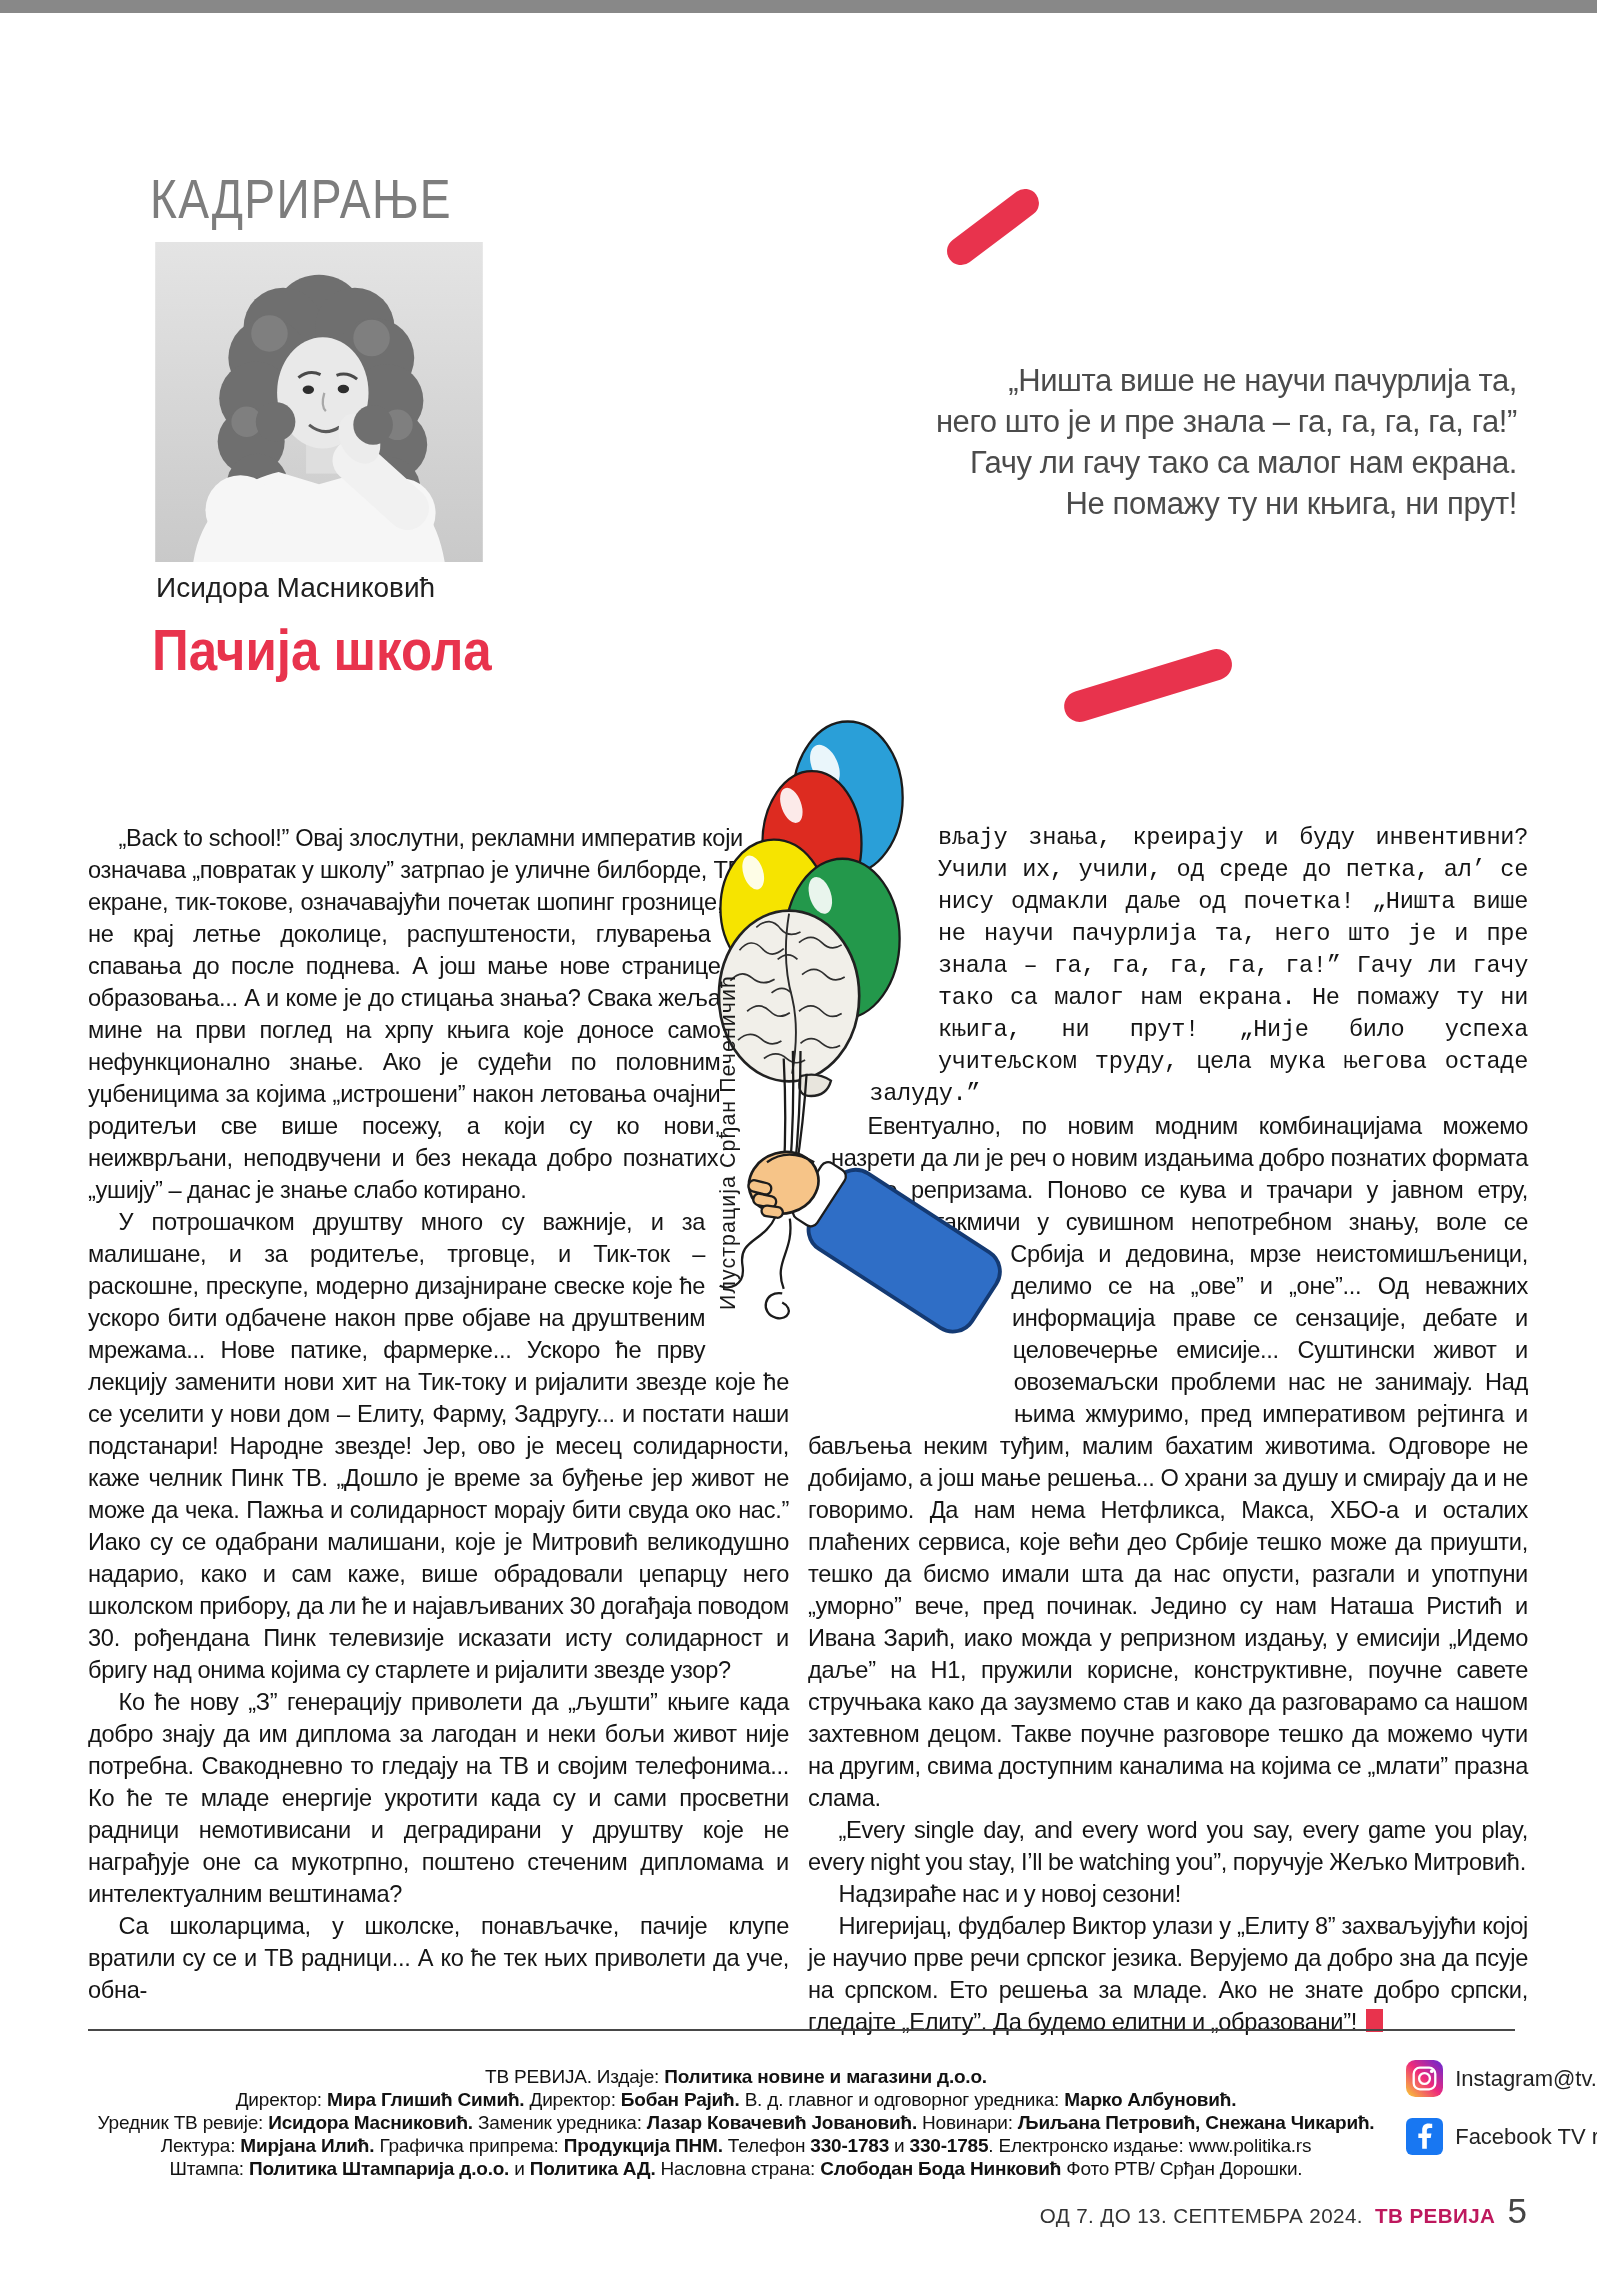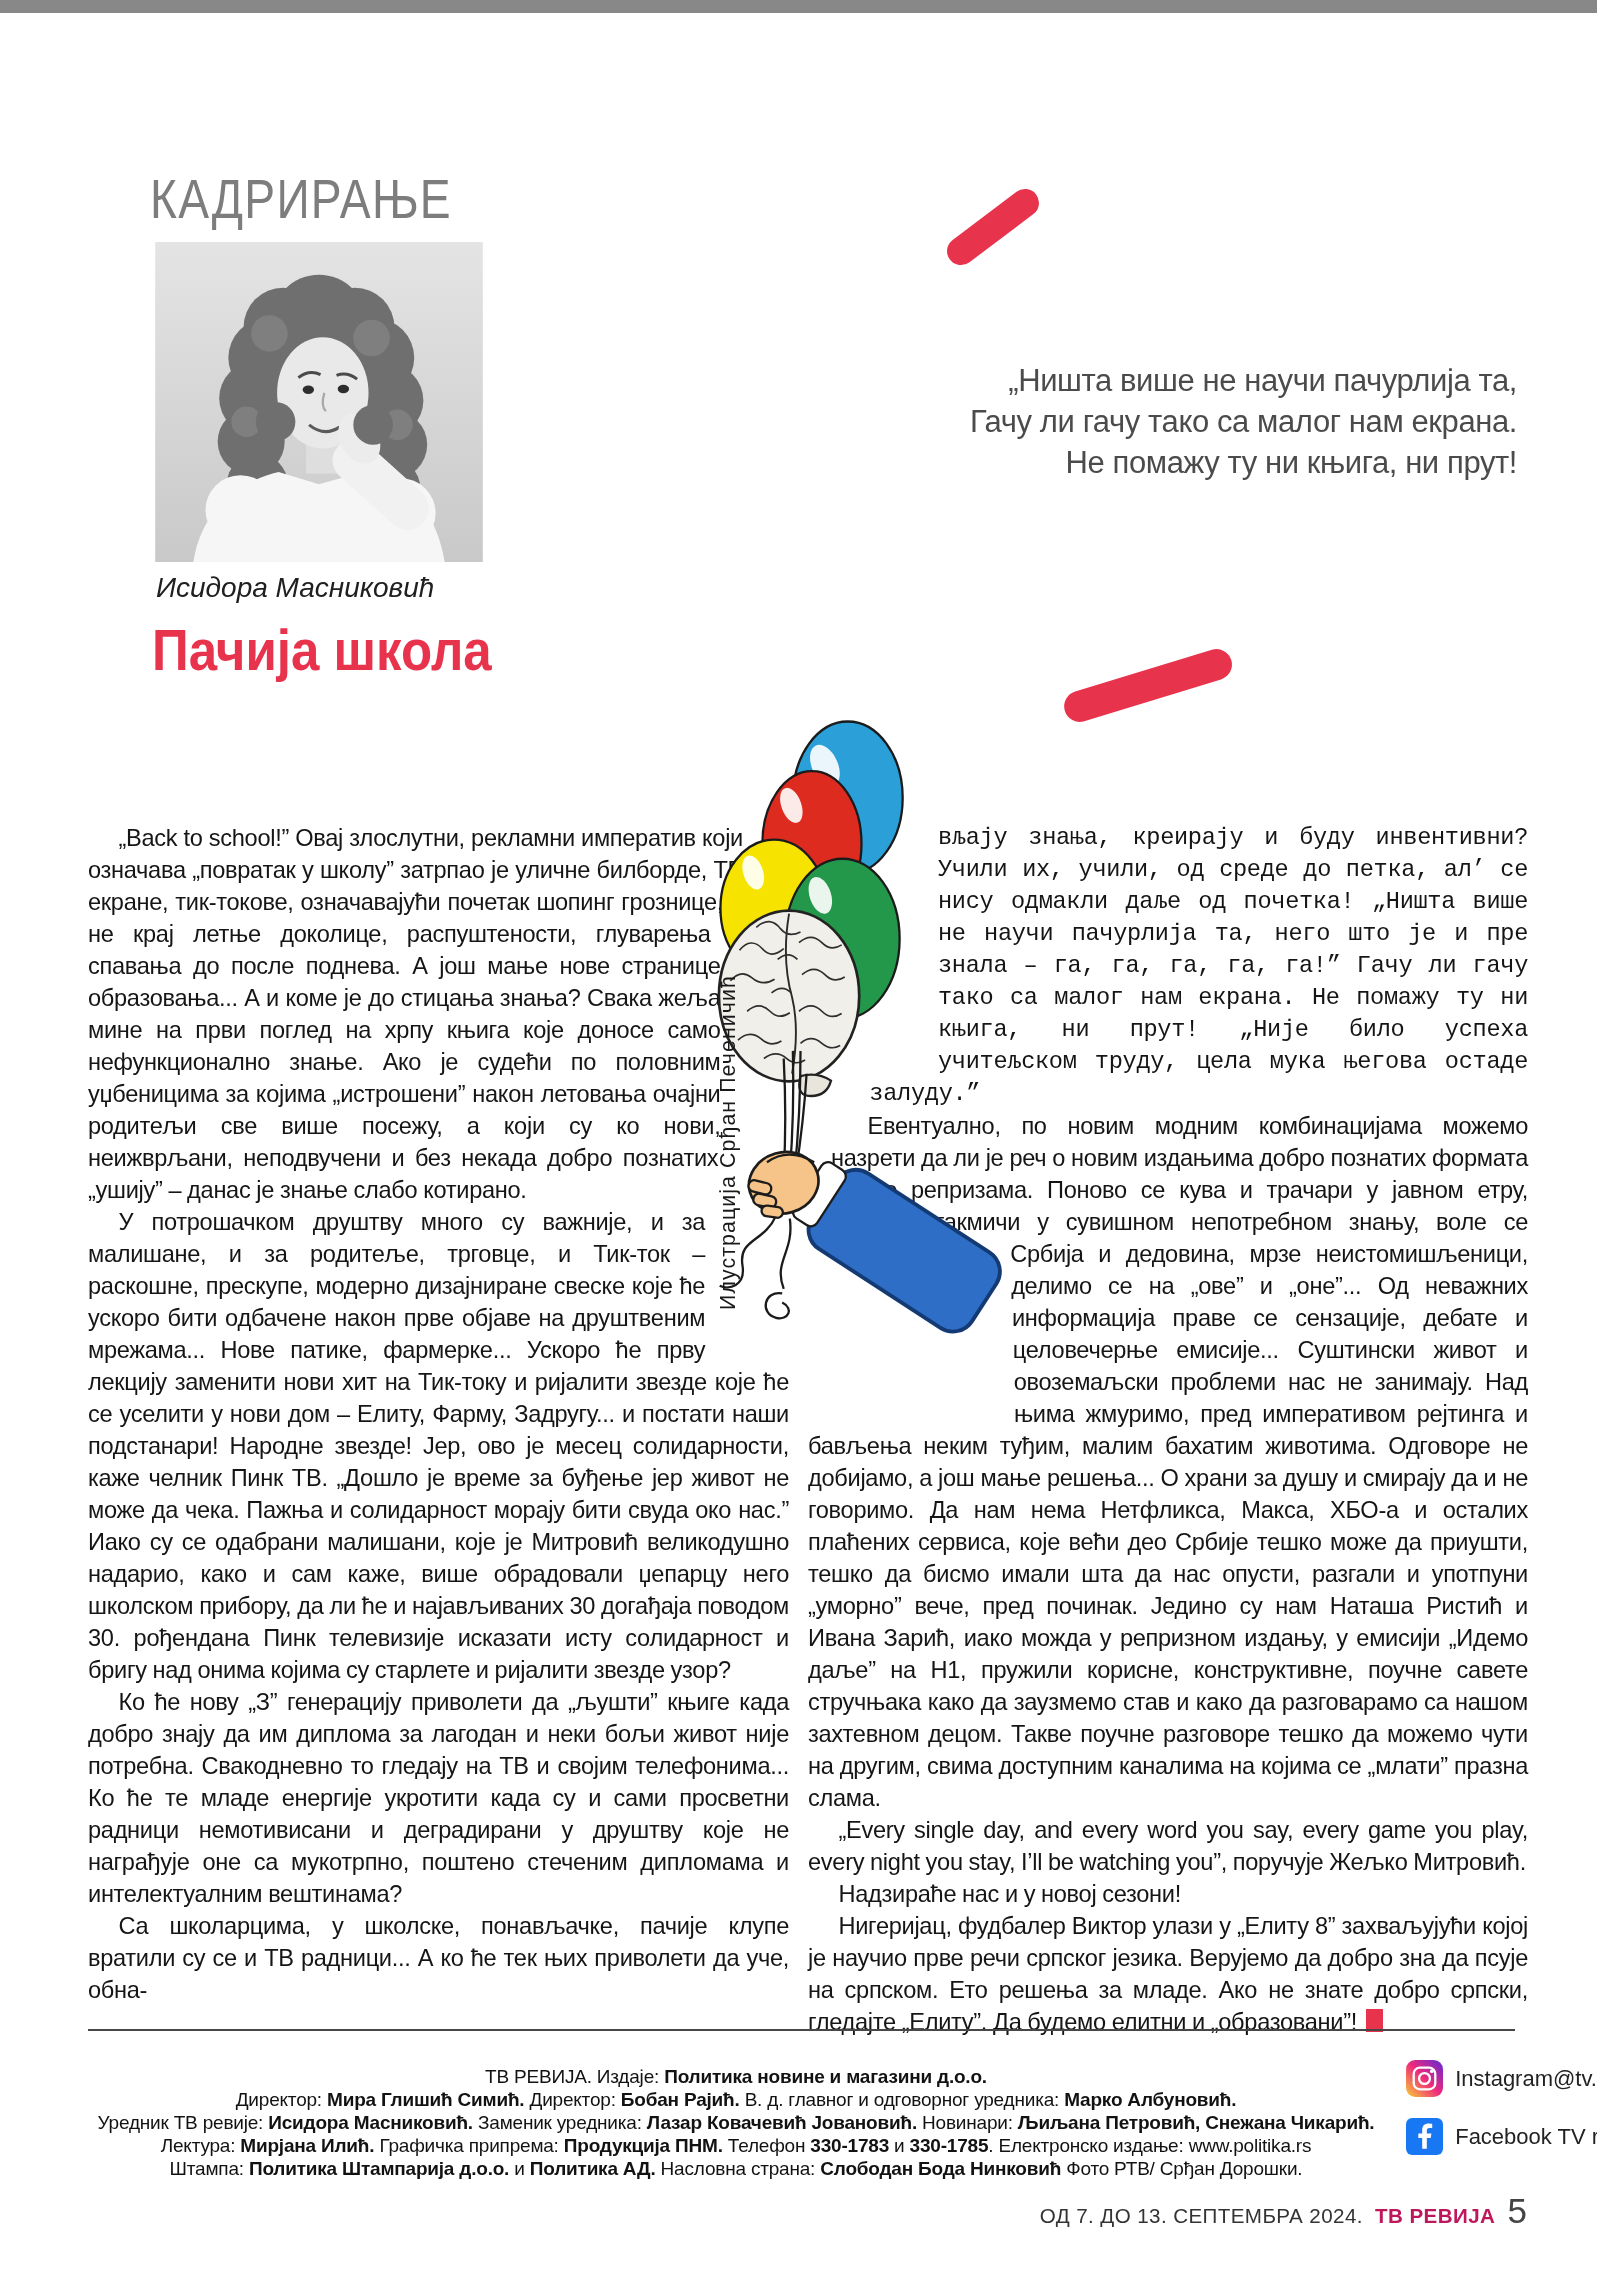--- a/index.html
+++ b/index.html
@@ -2,21 +2,21 @@
 <html style="font-size:12.2px"><head>
 <meta charset="utf-8">
 <style>
   html,body{margin:0;padding:0;background:#888;}
   .page{position:relative;width:1597px;height:2295px;background:#ffffff;overflow:hidden;
         font-family:"Liberation Sans",sans-serif;color:#1c1c1c;margin:13px auto;}
   .kicker{position:absolute;left:150px;top:159px;font-size:55px;line-height:1;color:#7d7d7d;
           letter-spacing:1.5px;transform:scaleX(.84);transform-origin:left top;}
   .photo{position:absolute;left:155px;top:229px;width:328px;height:320px;}
   .photo svg{display:block;}
-  .photo-caption{position:absolute;left:156px;top:559px;font-size:28px;font-style:italic;color:#202020;}
+  .photo-caption{position:absolute;left:156px;top:559px;font-size:28px;color:#202020;}
   .headline{position:absolute;left:152px;top:608px;font-size:58px;line-height:1;font-weight:bold;color:#e8334d;
             transform:scaleX(.88);transform-origin:left top;}
   .slash{position:absolute;background:#e8334d;border-radius:761px;}
   .slash.s1{left:939px;top:200px;width:108px;height:28px;transform:rotate(-37deg);}
   .slash.s2{left:1061px;top:657px;width:174px;height:30.5px;transform:rotate(-17deg);}
   .pullquote{position:absolute;left:823px;top:347px;width:694px;text-align:right;
              font-size:31px;line-height:41px;color:#4b4b4b;letter-spacing:-0.4px;}
   .col{position:absolute;top:809px;font-size:23.6px;line-height:32px;text-align:justify;
        color:#151515;letter-spacing:-0.3px;word-spacing:-0.4px;}
   .col p{margin:0;text-indent:30.5px;}
@@ -103,20 +103,21 @@
   </div>
   <div class="photo-caption">Исидора Масниковић</div>
 
   <div class="headline">Пачија школа</div>
 
   <div class="slash s1"></div>
   <div class="slash s2"></div>
 
   <div class="pullquote">
       <div>„Ништа више не научи пачурлија та,</div>
+      <div>него што је и пре знала – га, га, га, га, га!”</div>
       <div>Гачу ли гачу тако са малог нам екрана.</div>
       <div>Не помажу ту ни књига, ни прут!</div>
     </div>
 
   <div class="col left">
     <div class="wrapL"></div>
   <p>„Back to school!” Овај злослутни, рекламни императив који означава „повратак у школу” затрпао је уличне билборде, ТВ екране, тик-токове, означавајући почетак шопинг грознице, а не крај летње доколице, распуштености, глуварења и спавања до после поднева. А још мање нове странице образовања... А и коме је до стицања знања? Свака жеља мине на први поглед на хрпу књига које доносе само нефункционално знање. Ако је судећи по половним уџбеницима за којима „истрошени” након летовања очајни родитељи све више посежу, а који су ко нови, неижврљани, неподвучени и без некада добро познатих „ушију” – данас је знање слабо котирано.</p>
       <p>У потрошачком друштву много су важније, и за малишане, и за родитеље, трговце, и Тик-ток – раскошне, прескупе, модерно дизајниране свеске које ће ускоро бити одбачене након прве објаве на друштвеним мрежама... Нове патике, фармерке... Ускоро ће прву лекцију заменити нови хит на Тик-току и ријалити звезде које ће се уселити у нови дом – Елиту, Фарму, Задругу... и постати наши подстанари! Народне звезде! Јер, ово је месец солидарности, каже челник Пинк ТВ. „Дошло је време за буђење јер живот не може да чека. Пажња и солидарност морају бити свуда око нас.” Иако су се одабрани малишани, које је Митровић великодушно надарио, како и сам каже, више обрадовали џепарцу него школском прибору, да ли ће и најављиваних 30 догађаја поводом 30. рођендана Пинк телевизије исказати исту солидарност и бригу над онима којима су старлете и ријалити звезде узор?</p>
       <p>Ко ће нову „З” генерацију приволети да „љушти” књиге када добро знају да им диплома за лагодан и неки бољи живот није потребна. Свакодневно то гледају на ТВ и својим телефонима... Ко ће те младе енергије укротити када су и сами просветни радници немотивисани и деградирани у друштву које не награђује оне са мукотрпно, поштено стеченим дипломама и интелектуалним вештинама?</p>
       <p>Са школарцима, у школске, понављачке, пачије клупе вратили су се и ТВ радници... А ко ће тек њих приволети да уче, обна-</p>

